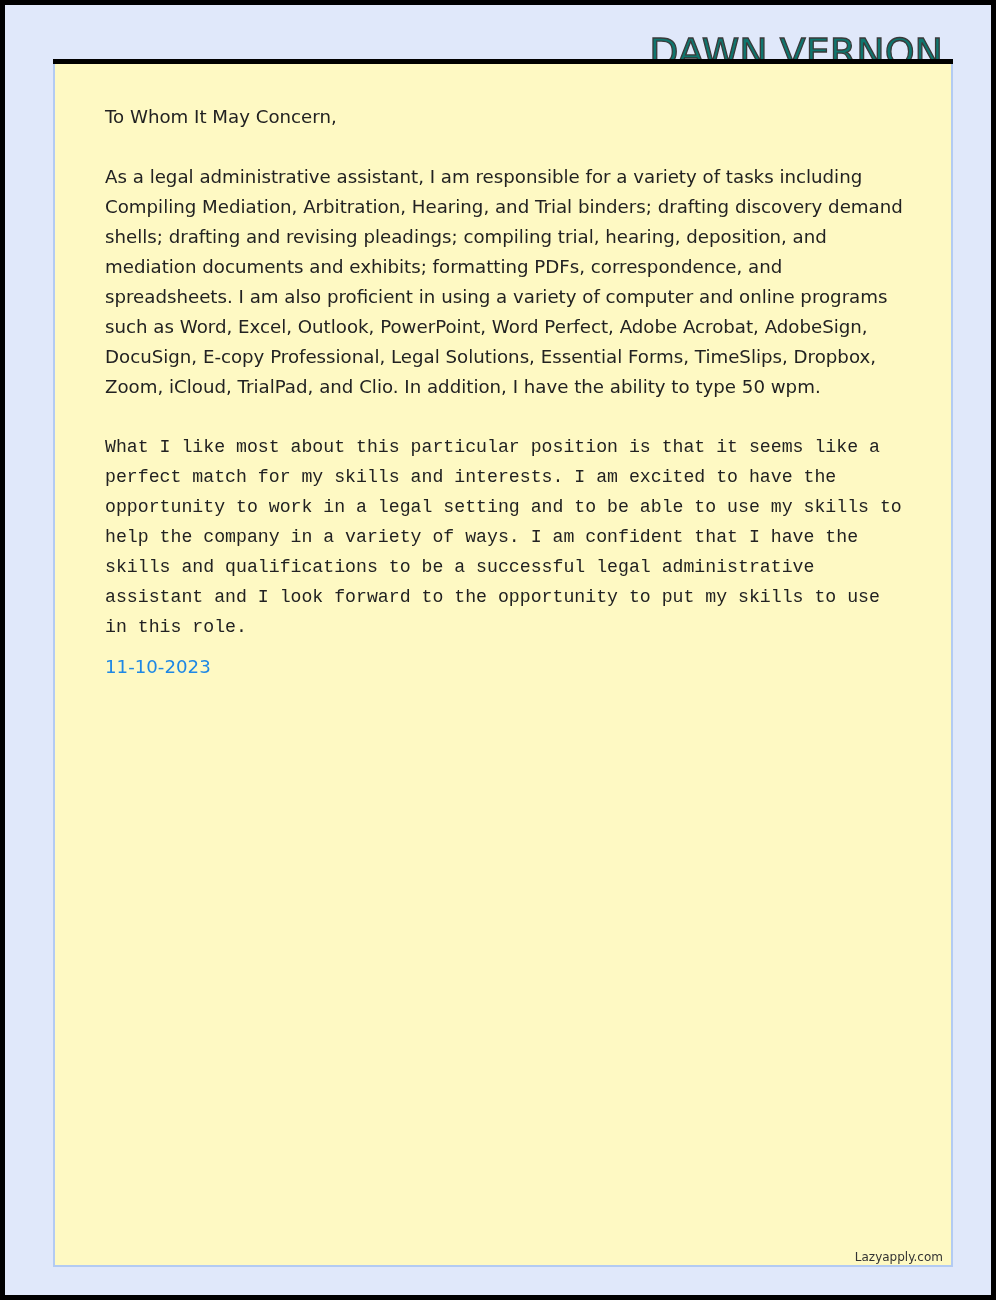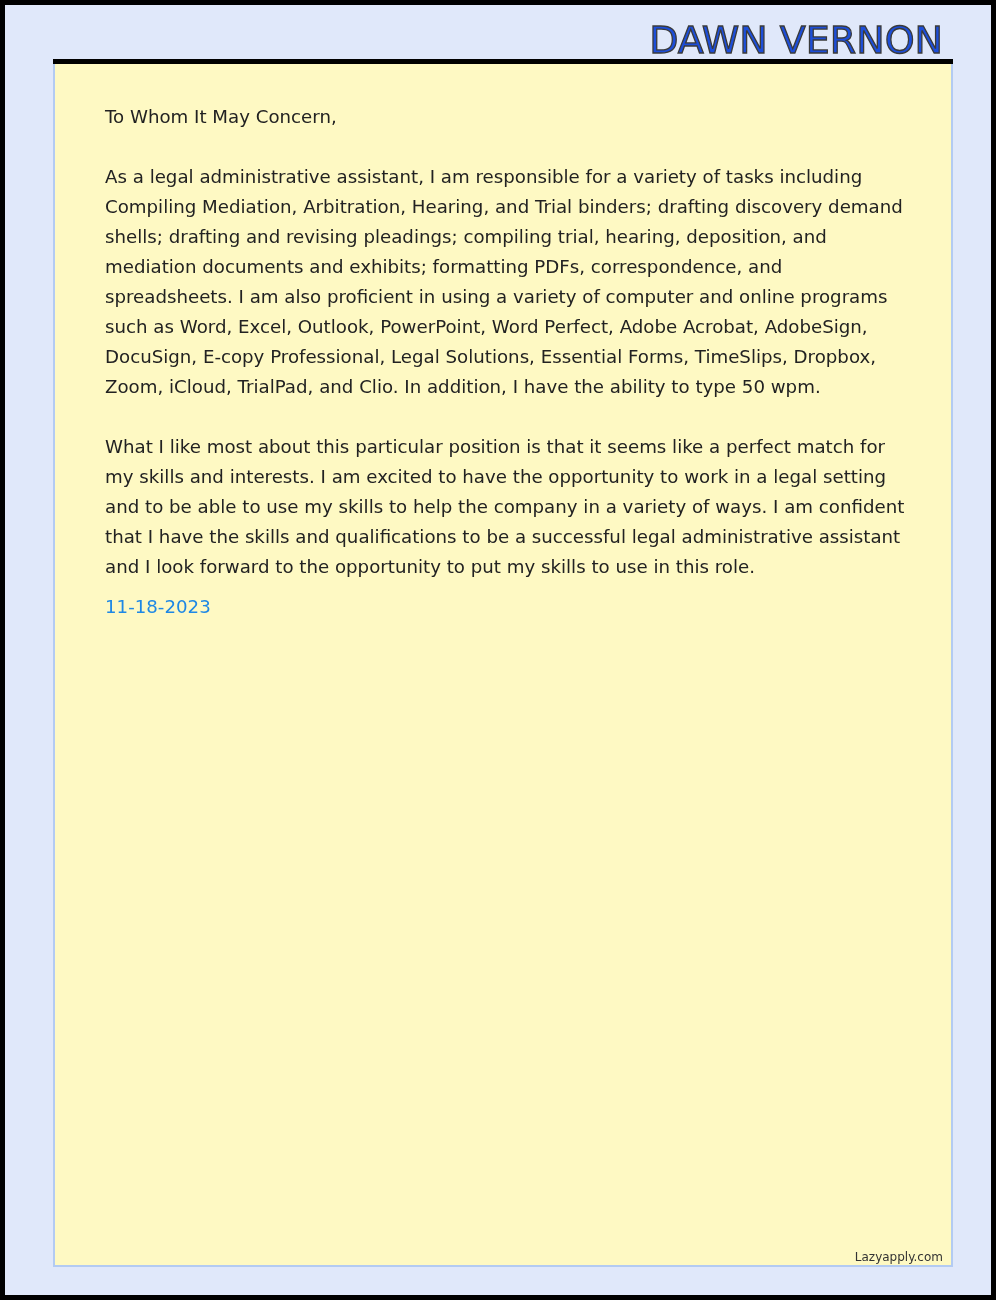--- a/index.html
+++ b/index.html
@@ -10,25 +10,25 @@
     overflow: hidden;
     font-family: "DejaVu Sans", sans-serif;
   }
   .frame {
     position: absolute;
     left: 5px; top: 5px; right: 5px; bottom: 5px;
     background: #e0e8fa;
   }
   .name {
     position: absolute;
-    right: 48px; top: 12px;
+    right: 48px; top: 24px;
     font-family: "DejaVu Sans", sans-serif;
     font-size: 38px;
     letter-spacing: 0px;
-    color: #1d4ed8;
+    color: #0f766e;
     -webkit-text-stroke: 1.3px #3a3a3a;
     font-weight: normal;
     line-height: 46px;
     margin: 0;
     white-space: nowrap;
   }
   .topbar {
     position: absolute;
     left: 48px; top: 54px;
     width: 900px; height: 5px;
@@ -45,21 +45,21 @@
   }
   .content {
     position: absolute;
     left: 50px; top: 38px;
     width: 800px;
     font-size: 18.2px;
     line-height: 30px;
     color: #222;
   }
   .content p { margin: 0 0 30px 0; }
-  .content p.last { margin-bottom: 10px; }
+  .content p.last { margin-bottom: 10px; font-family: Liberation Mono, monospace; }
   .date { color: #1e88e5; margin: 0; }
   .footer {
     position: absolute;
     right: 8px; bottom: 0px;
     font-size: 12px;
     color: #333;
     line-height: 16px;
     margin-left: 40px;
   }
 </style>
@@ -67,17 +67,17 @@
 <body>
 
 <div class="frame">
   <h1 class="name">DAWN VERNON</h1>
   <div class="topbar"></div>
   <div class="page">
     <div class="content">
       <p>To Whom It May Concern,</p>
       <p>As a legal administrative assistant, I am responsible for a variety of tasks including Compiling Mediation, Arbitration, Hearing, and Trial binders; drafting discovery demand shells; drafting and revising pleadings; compiling trial, hearing, deposition, and mediation documents and exhibits; formatting PDFs, correspondence, and spreadsheets. I am also proficient in using a variety of computer and online programs such as Word, Excel, Outlook, PowerPoint, Word Perfect, Adobe Acrobat, AdobeSign, DocuSign, E-copy Professional, Legal Solutions, Essential Forms, TimeSlips, Dropbox, Zoom, iCloud, TrialPad, and Clio. In addition, I have the ability to type 50 wpm.</p>
       <p class="last">What I like most about this particular position is that it seems like a perfect match for my skills and interests. I am excited to have the opportunity to work in a legal setting and to be able to use my skills to help the company in a variety of ways. I am confident that I have the skills and qualifications to be a successful legal administrative assistant and I look forward to the opportunity to put my skills to use in this role.</p>
-      <p class="date">11-18-2023</p>
+      <p class="date">11-10-2023</p>
     </div>
     <div class="footer">Lazyapply.com</div>
   </div>
 </div>
 
 </body></html>

